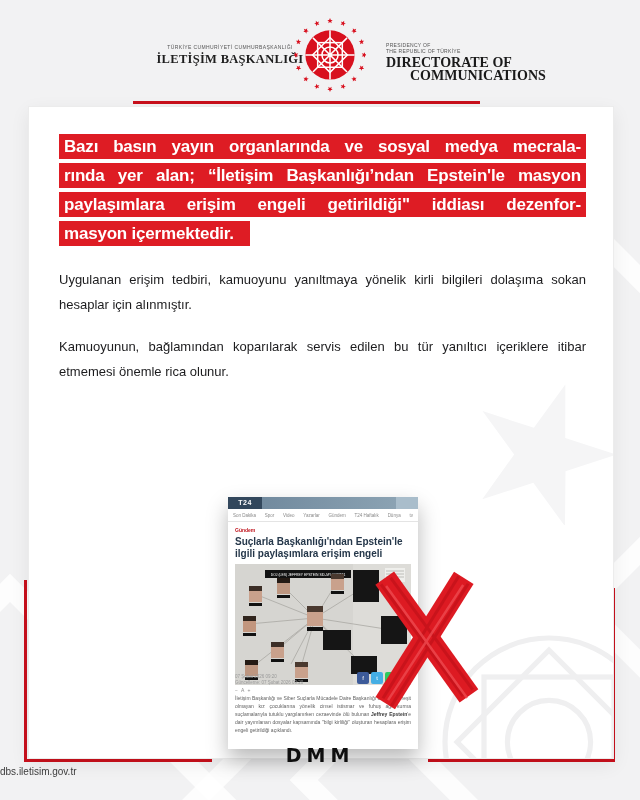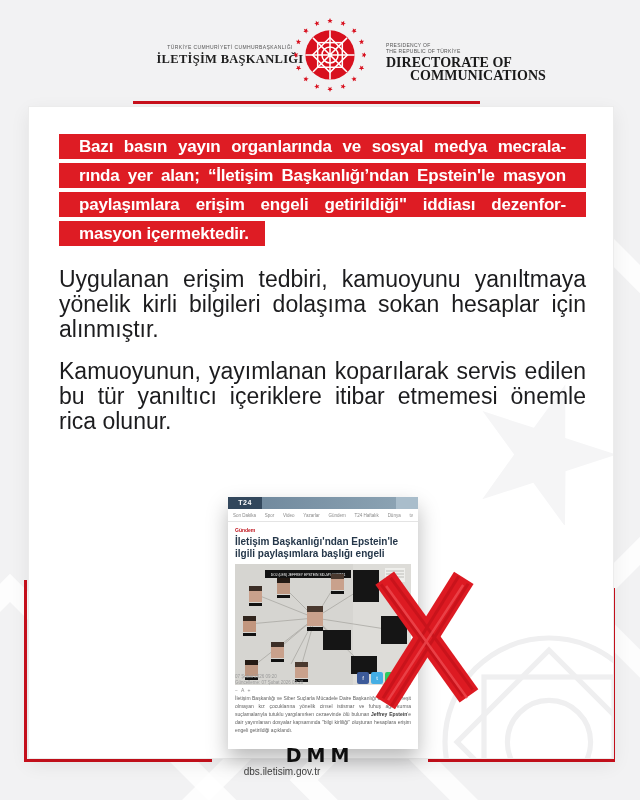--- a/index.html
+++ b/index.html
@@ -34,26 +34,26 @@
   
   .card{position:absolute;left:28px;top:106px;width:584px;height:651px;background:#fff;
         border:1px solid #ECECEC;box-shadow:0 6px 18px rgba(0,0,0,.07);z-index:2;overflow:hidden;}
   .card-star{position:absolute;left:440px;top:268px;z-index:0;}
   .card-emblem-wm{position:absolute;left:390px;top:505px;z-index:0;}
 
   
   .claim{position:absolute;left:30px;top:27px;z-index:1;}
   .claim-line{width:527px;box-sizing:border-box;background:#DE1C24;color:#fff;
       font-weight:bold;font-size:17px;letter-spacing:-.2px;line-height:25px;height:25px;
-      padding:0 20px;margin-bottom:4px;text-align:justify;text-align-last:justify;white-space:nowrap;}
+      padding:0 5px;margin-bottom:4px;text-align:justify;text-align-last:justify;white-space:nowrap;}
   .claim-line.last{width:auto;display:inline-block;text-align:right;text-align-last:left;padding-right:16px;}
 
   
   .bodytext{position:absolute;left:30px;top:160px;width:527px;z-index:1;color:#1C1C1E;
-            font-size:23px;line-height:25px;text-align:justify;}
+            font-size:13px;line-height:25px;text-align:justify;}
   .bodytext p{margin:0 0 17px 0;}
 
   
   .article{position:absolute;left:228px;top:497px;width:190px;height:252px;background:#fff;
            box-shadow:0 10px 20px rgba(0,0,0,.28);z-index:4;}
   .a-topbar{position:absolute;left:0;top:0;width:100%;height:12px;
             background:linear-gradient(90deg,#6B8499,#8FA6B6);}
   .a-logo{position:absolute;left:0;top:0;width:34px;height:12px;background:#32475C;color:#fff;
           font-size:7px;font-weight:bold;text-align:center;line-height:12px;letter-spacing:.5px;}
   .a-topbar-accent{position:absolute;right:0;top:0;width:22px;height:12px;background:#A9BDCB;}
@@ -78,21 +78,21 @@
           color:#5f5f5f;text-align:justify;}
   .a-body b{color:#3a3a3a;}
 
   
   .redx{position:absolute;left:372px;top:568px;z-index:5;transform:rotate(-3deg);}
 
   
   .dmm{position:absolute;left:0;top:742px;width:640px;text-align:center;z-index:6;
        font-family:"DejaVu Sans",sans-serif;font-weight:bold;font-size:19px;line-height:26px;
        letter-spacing:5px;color:#0e0e0e;}
-  .dmm-url{position:absolute;left:0;top:766px;width:564px;text-align:center;z-index:6;
+  .dmm-url{position:absolute;left:0;top:766px;width:564px;text-align:left;z-index:6;
            font-size:10px;color:#3c3c3c;}
 </style>
 </head>
 <body>
 
 <div class="page">
 
   <div class="wm wm1"></div>
   <div class="wm wm2"></div>
   <div class="wm wm3"></div>
@@ -166,43 +166,43 @@
 
     <div class="claim">
       <div class="claim-line">Bazı basın yayın organlarında ve sosyal medya mecrala-</div>
       <div class="claim-line">rında yer alan; “İletişim Başkanlığı’ndan Epstein'le masyon</div>
       <div class="claim-line">paylaşımlara erişim engeli getirildiği" iddiası dezenfor-</div>
       <div class="claim-line last">masyon içermektedir.</div>
     </div>
 
     <div class="bodytext">
       <p>Uygulanan erişim tedbiri, kamuoyunu yanıltmaya yönelik kirli bilgileri dolaşıma sokan hesaplar için alınmıştır.</p>
-      <p>Kamuoyunun, yayımlanan koparılarak servis edilen bu tür yanıltıcı içeriklere itibar etmemesi önemle rica olunur.</p>
+      <p>Kamuoyunun, bağlamından koparılarak servis edilen bu tür yanıltıcı içeriklere itibar etmemesi önemle rica olunur.</p>
     </div>
   </div>
 
   <div class="article">
     <div class="a-topbar">
       <div class="a-logo">T24</div>
       <div class="a-topbar-accent"></div>
     </div>
     <div class="a-nav">
       <span>Son Dakika</span>
       <span>Spor</span>
       <span>Video</span>
       <span>Yazarlar</span>
       <span>Gündem</span>
       <span>T24 Haftalık</span>
       <span>Dünya</span>
       <span>tv</span>
     </div>
     <div class="a-cat">Gündem</div>
     <div class="a-headline">
-      <span>İletişim Başkanlığı'ndan Epstein'le</span><br>
-      <span>ilgili paylaşımlara başlığı engeli</span>
+      <span>Suçlarla Başkanlığı'ndan Epstein'le</span><br>
+      <span>ilgili paylaşımlara erişim engeli</span>
     </div>
 
     <div class="a-image">
       <svg width="176" height="121" viewBox="0 0 176 121">
         <rect width="176" height="121" fill="#D6D5D1"></rect>
         <rect x="118" y="0" width="58" height="121" fill="#DDDCD8"></rect>
 
         <rect x="150" y="4" width="20" height="14" fill="#EFEFEC"></rect>
         <path d="M151,7 H169 M151,10 H169 M151,13 H169" stroke="#BDBDB8" stroke-width="1"></path>
 

